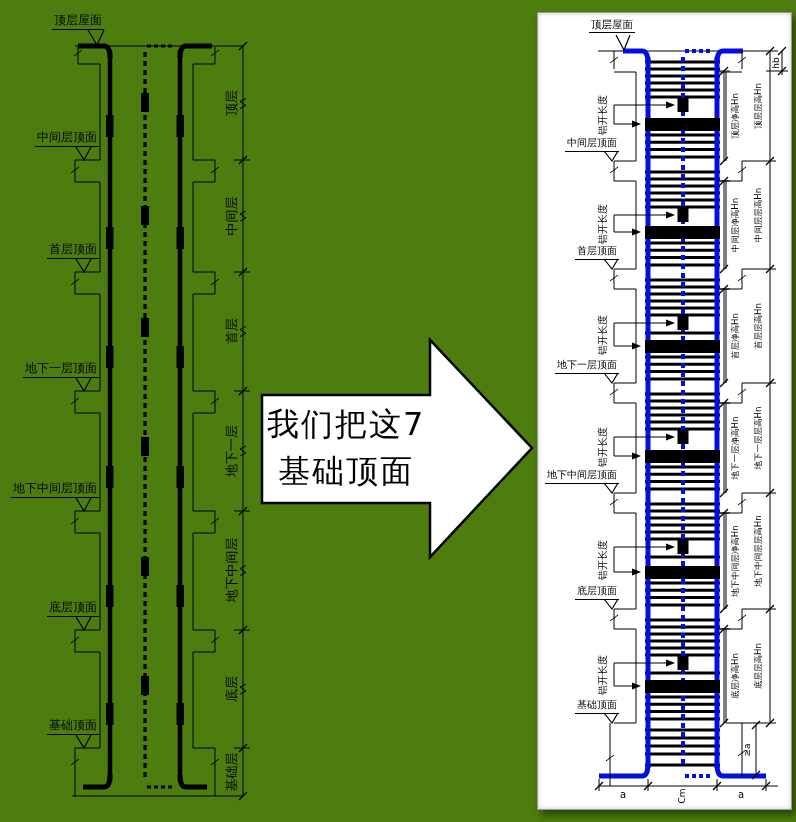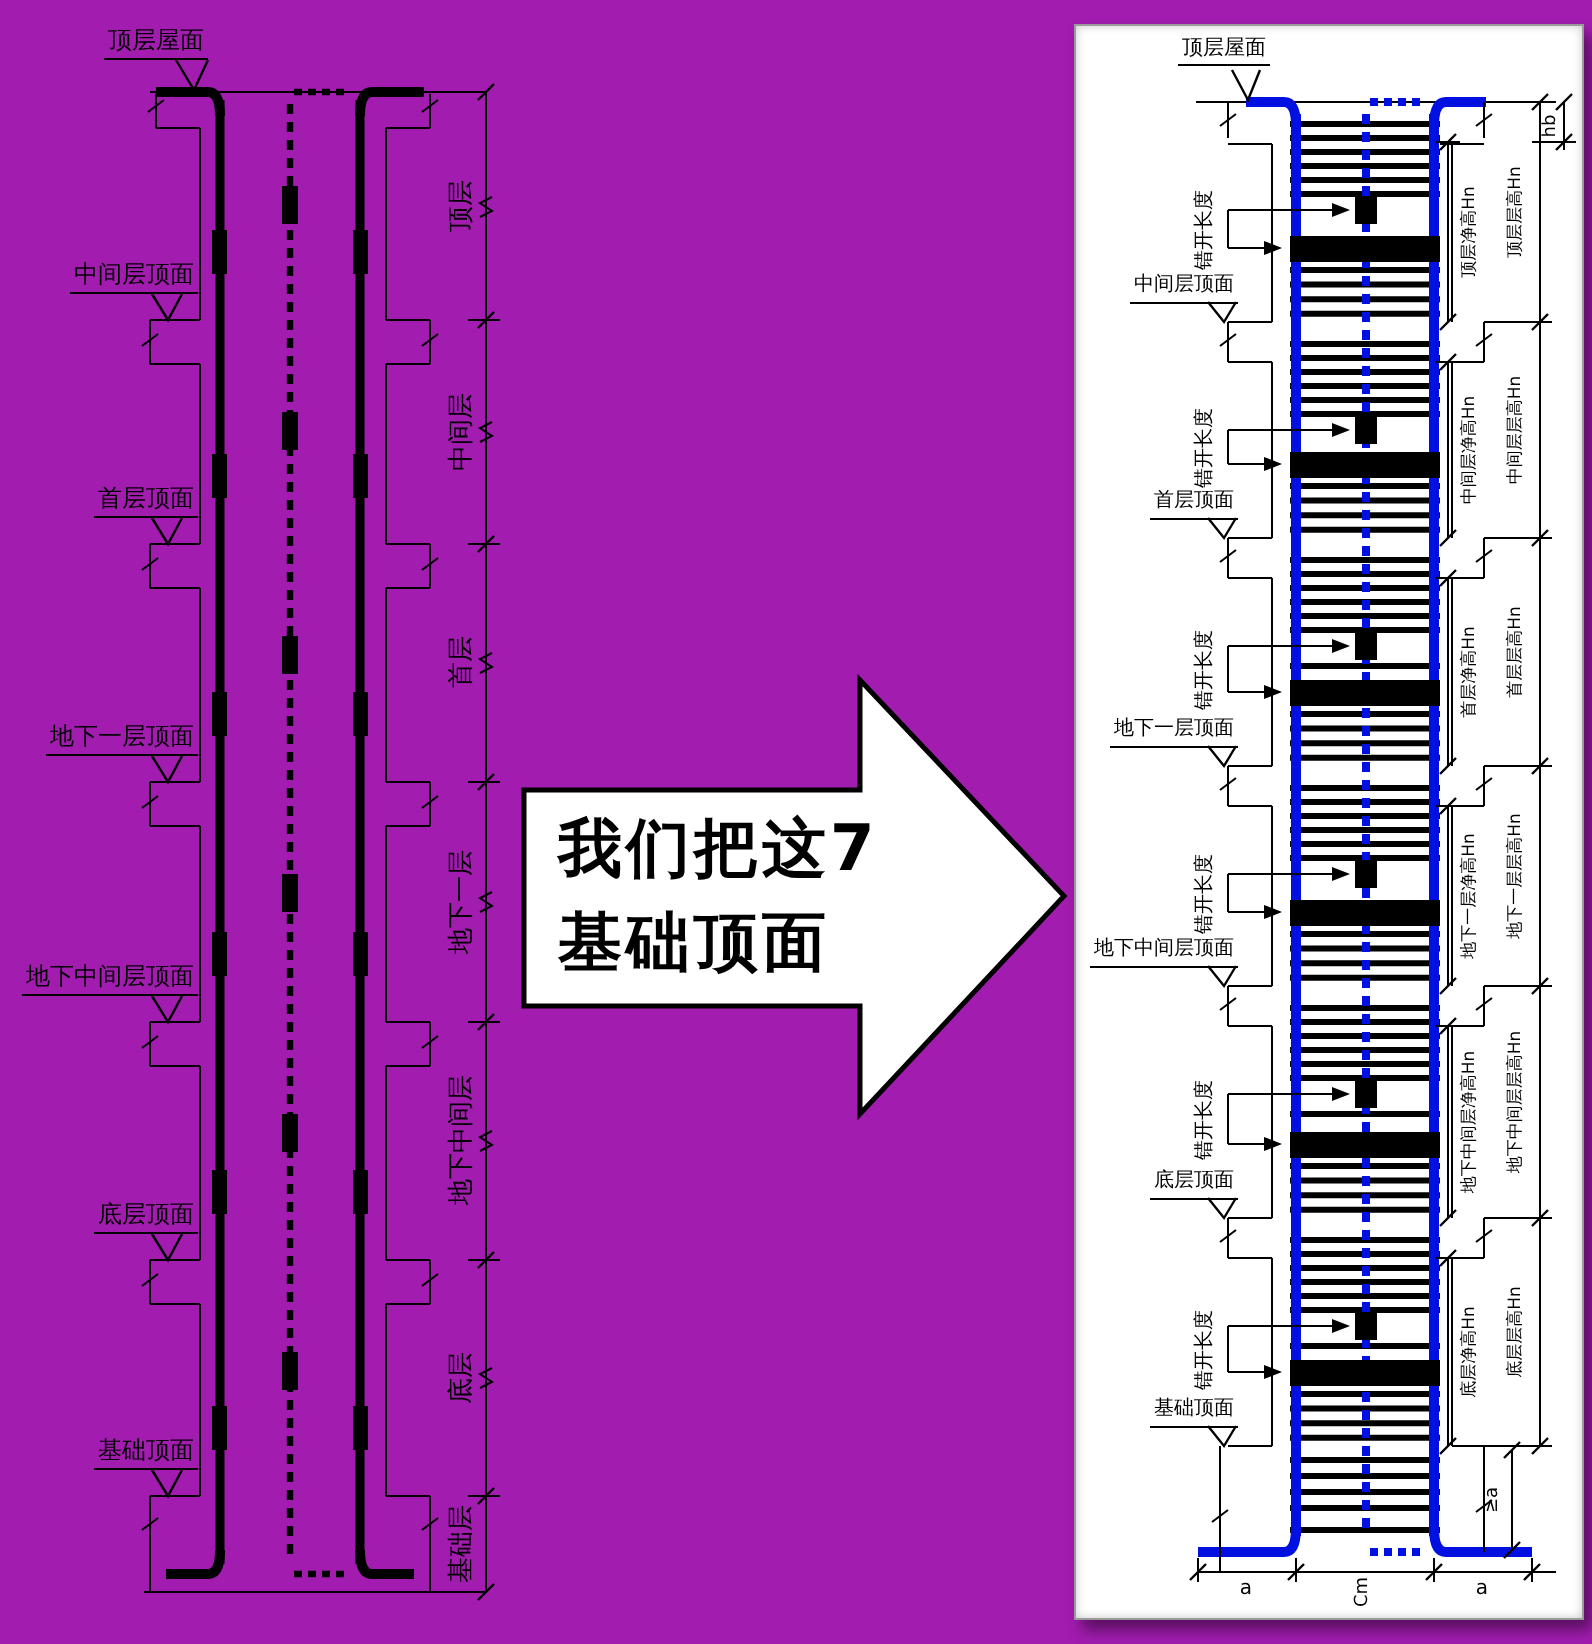--- a/index.html
+++ b/index.html
@@ -1,27 +1,27 @@
 <!DOCTYPE html>
 <html><head>
 <meta charset="utf-8">
 <style>
   html,body{margin:0;padding:0;background:#fff;}
-  .stage{position:relative;width:796px;height:822px;background:#a21caf;overflow:hidden;
-         font-family:"DejaVu Sans",sans-serif;color:#000;}
+  .stage{position:relative;width:796px;height:822px;background:#4d7c0f;overflow:hidden;
+         font-family:"DejaVu Sans",sans-serif;color:#000;text-align:center;}
   svg{position:absolute;left:0;top:0;}
   .hlab{position:absolute;white-space:nowrap;line-height:1.25;}
   .rlab{position:absolute;white-space:nowrap;transform:translateX(-100%);
         border-bottom:1.4px solid #000;padding:0 2px 1px 2px;line-height:1.25;}
   .vlab{position:absolute;white-space:nowrap;transform:translate(-50%,-50%) rotate(-90deg);
         line-height:1;}
   .panel{position:absolute;left:537px;top:12px;width:253px;height:796px;background:#fff;
          border:1px solid #9a9a9a;box-shadow:4px 5px 7px rgba(0,0,0,.45), inset 0 0 5px #c8c8c8;}
-  .arrow-text{position:absolute;left:267px;top:401px;font-size:32px;font-weight:bold;
-              line-height:47px;letter-spacing:2px;white-space:nowrap;margin-left:12px;}
+  .arrow-text{position:absolute;left:267px;top:401px;font-size:32px;font-weight:normal;
+              line-height:47px;letter-spacing:2px;white-space:nowrap;}
   .f13{font-size:13px;} .f12{font-size:12px;} .f10{font-size:10px;} .f105{font-size:10.5px;}
   .f9{font-size:9px;} .f85{font-size:8.5px;}
 </style>
 </head>
 <body>
 
 <div class="stage">
 
   <svg id="svg-left" width="260" height="822" viewBox="0 0 260 822">
       <line x1="75" y1="46" x2="243" y2="46" stroke="#000" stroke-width="1"></line>

